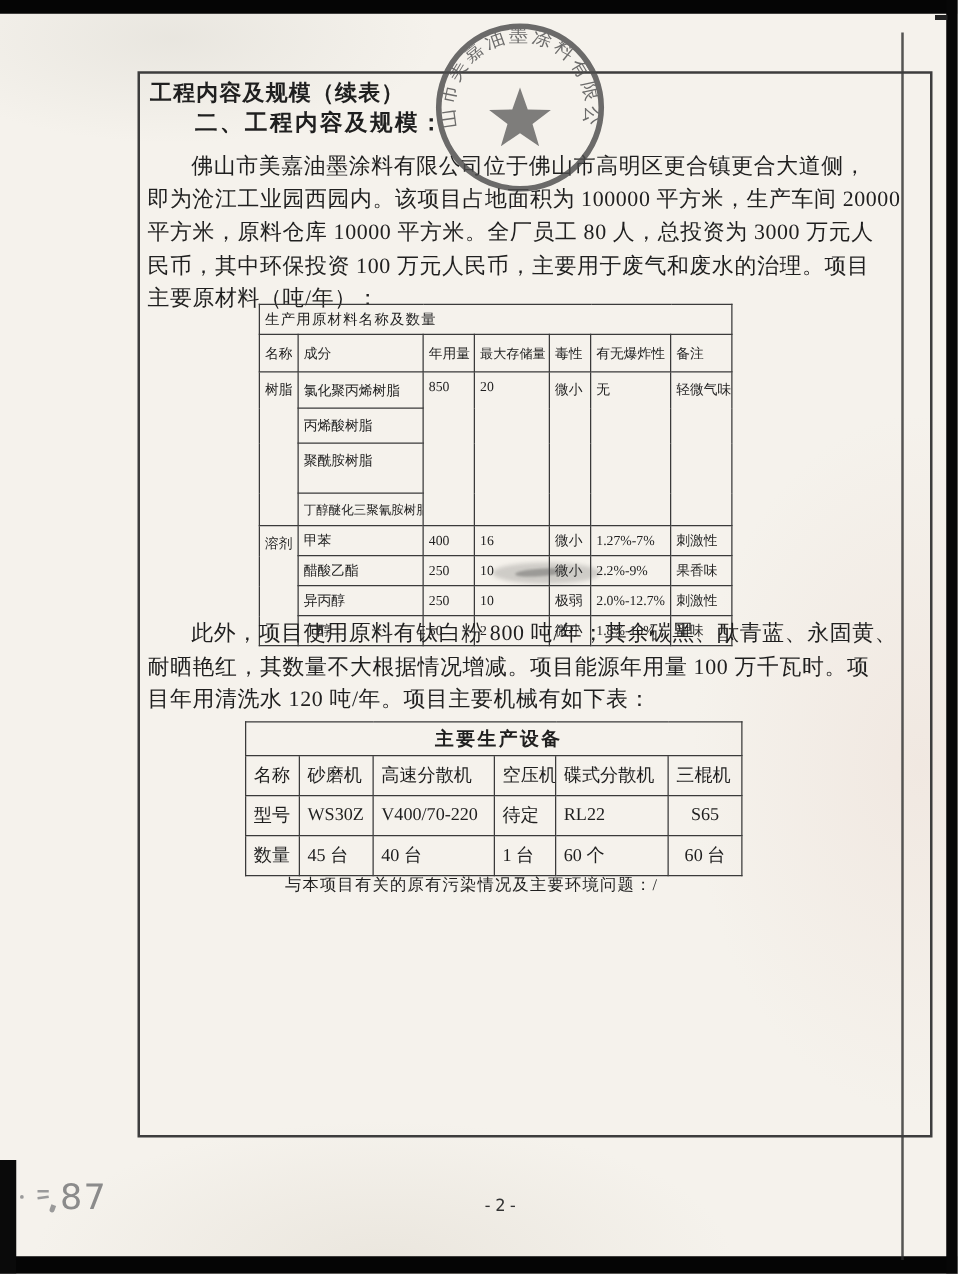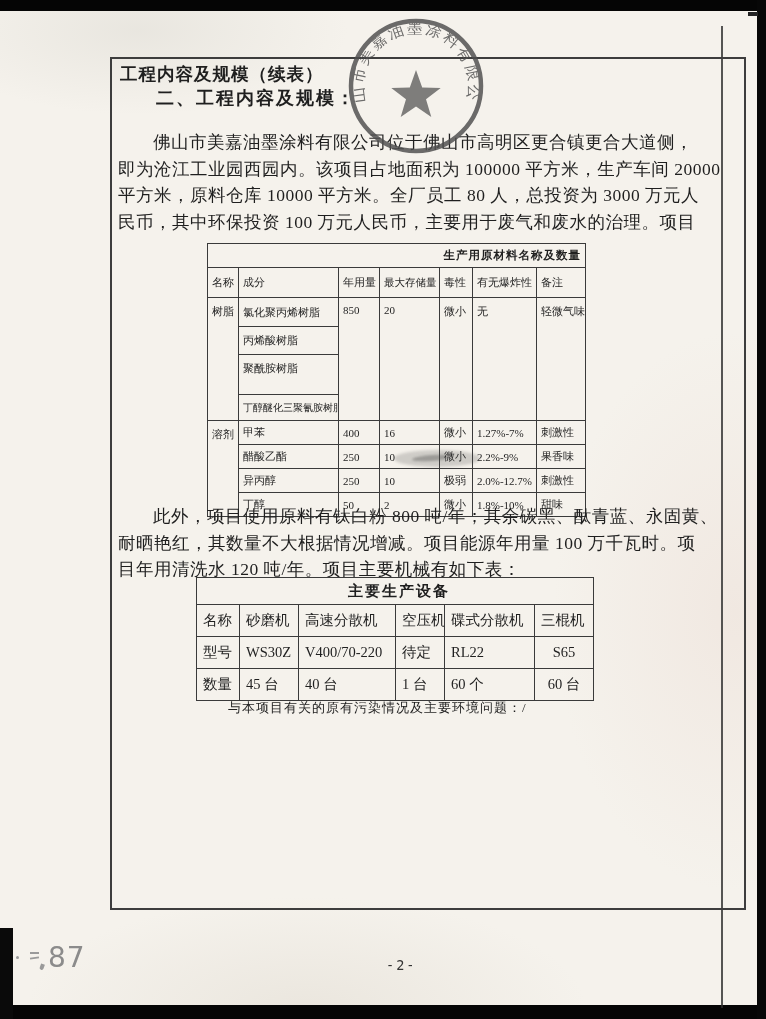--- a/index.html
+++ b/index.html
@@ -14,27 +14,27 @@
   .bar-bottom{position:absolute;left:0;top:1005px;width:766px;height:14px;background:#050505;}
   .strip-right{position:absolute;left:757px;top:0;width:9px;height:1019px;background:#070707;}
   .sliver-left{position:absolute;left:0;top:928px;width:13px;height:91px;background:#0a0a0a;}
   .scanline{position:absolute;left:721px;top:26px;width:2px;height:982px;background:rgba(45,45,45,.8);}
   .content-box{position:absolute;left:110px;top:57px;width:636px;height:853px;
     border:2px solid #3d3d3d;box-sizing:border-box;}
   .doc-title{position:absolute;left:8px;top:3px;font-size:17.5px;font-weight:600;letter-spacing:1px;}
   .doc-subtitle{position:absolute;left:44px;top:27px;font-size:18px;font-weight:700;letter-spacing:2px;}
   .para{position:absolute;font-size:17.5px;line-height:26.5px;width:614px;left:6px;letter-spacing:.5px;}
   .para .ln{white-space:nowrap;}
-  .para .indent{text-indent:2em;margin-top:10px;}
+  .para .indent{text-indent:2em;}
   .p1{top:60px;}
   .p2{top:434px;}
   table{border-collapse:collapse;table-layout:fixed;position:absolute;background:transparent;}
   td{border:1.5px solid #3a3a3a;padding:1px 4px;vertical-align:middle;overflow:hidden;}
   .materials{left:95px;top:184px;width:378px;font-size:11px;}
-  .materials .t-title td{text-align:right;height:21px;font-weight:700;font-size:11.5px;letter-spacing:1px;}
+  .materials .t-title td{text-align:left;height:21px;font-weight:400;font-size:11.5px;letter-spacing:1px;}
   .materials .t-head td{height:27px;}
   .materials td{white-space:nowrap;}
   .vtop{vertical-align:top;padding-top:6px;}
   .r1 td{height:26px;} .r2 td{height:25px;} .r3 td{height:32px;} .r4 td{height:23px;}
   .sv td{height:21px;}
   .equipment{left:84px;top:518px;width:397px;font-size:14.5px;}
   .equipment td{padding:2px 6px;white-space:nowrap;}
   .equipment .t-title td{text-align:center;height:22px;font-weight:600;letter-spacing:2px;font-size:15px;padding-left:14px;}
   .equipment tr td{height:27px;}
   .ctr{text-align:center;}
@@ -70,20 +70,21 @@
 
   <div class="content-box">
     <div class="doc-title">工程内容及规模（续表）</div>
     <div class="doc-subtitle">二、工程内容及规模：</div>
 
     <div class="para p1">
       <div class="ln indent">佛山市美嘉油墨涂料有限公司位于佛山市高明区更合镇更合大道侧，</div>
       <div class="ln">即为沧江工业园西园内。该项目占地面积为 100000 平方米，生产车间 20000</div>
       <div class="ln">平方米，原料仓库 10000 平方米。全厂员工 80 人，总投资为 3000 万元人</div>
       <div class="ln">民币，其中环保投资 100 万元人民币，主要用于废气和废水的治理。项目</div>
+      <div class="ln">主要原材料（吨/年）：</div>
     </div>
 
     <table class="materials">
       <colgroup>
         <col style="width:31px">
           <col style="width:100px">
           <col style="width:41px">
         <col style="width:60px">
           <col style="width:33px">
           <col style="width:64px">

